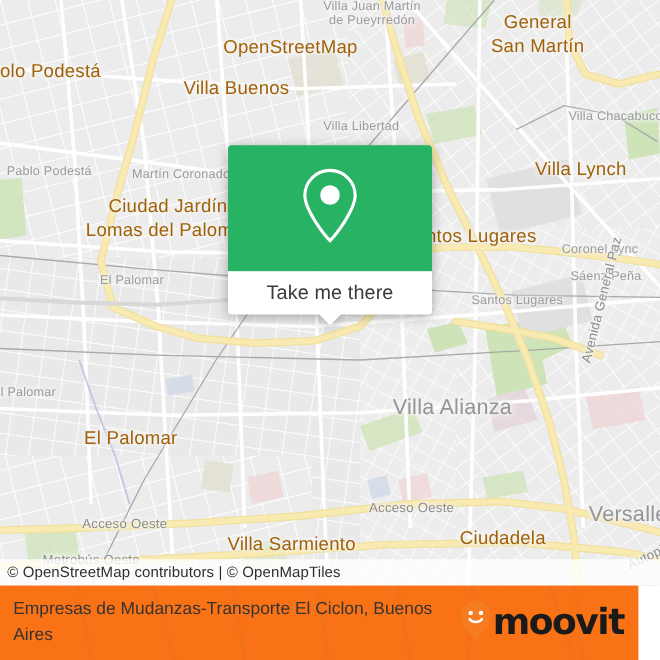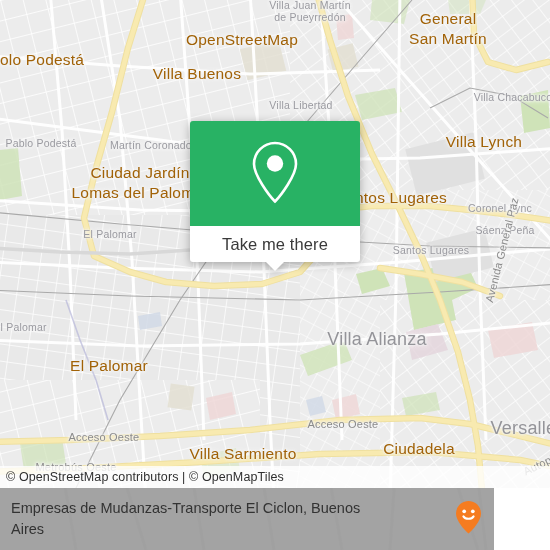--- a/index.html
+++ b/index.html
@@ -55,22 +55,22 @@
     position:absolute;left:0;bottom:0;width:550px;height:22px;
     background:rgba(255,255,255,.80);
     display:flex;align-items:center;
   }
   #attribution-text{
     font-size:12.5px;color:#2f2f2f;padding-left:6px;letter-spacing:.1px;
   }
 
   
   #footer{
-    position:absolute;left:0;top:488px;width:494px;height:62px;
-    background:#a3a3a3;display:flex;align-items:center;overflow:hidden;
+    position:absolute;left:0;top:488px;width:532px;height:62px;
+    background:#f97316;display:flex;align-items:center;overflow:hidden;
   }
   #footer-watermark{
     position:absolute;left:0;top:-488px;width:550px;height:550px;
     opacity:.055;pointer-events:none;
   }
   #footer-title{
     position:relative;z-index:2;
     font-size:14.5px;color:#333333;line-height:1.42;
     padding-left:11px;max-width:360px;
   }
@@ -283,15 +283,16 @@
 
     <div id="footer-logo">
       <span>
         <svg width="27" height="34" viewBox="0 0 27 34">
           <path d="M13.5 1 C6.6 1 1 6.6 1 13.5 C1 21 9.6 30.3 13.5 33.5 C17.4 30.3 26 21 26 13.5 C26 6.6 20.4 1 13.5 1 Z" fill="#F57C20"></path>
           <circle cx="9.2" cy="11.3" r="1.85" fill="#ffffff"></circle>
           <circle cx="17.8" cy="11.3" r="1.85" fill="#ffffff"></circle>
           <path d="M8.4 16.4 C10.3 19.6 16.7 19.6 18.6 16.4" stroke="#ffffff" stroke-width="2.1" fill="none" stroke-linecap="round"></path>
         </svg>
       </span>
+      <span id="moovit-wordmark">moovit</span>
     </div>
   </div>
 </div>
 
 </body></html>

